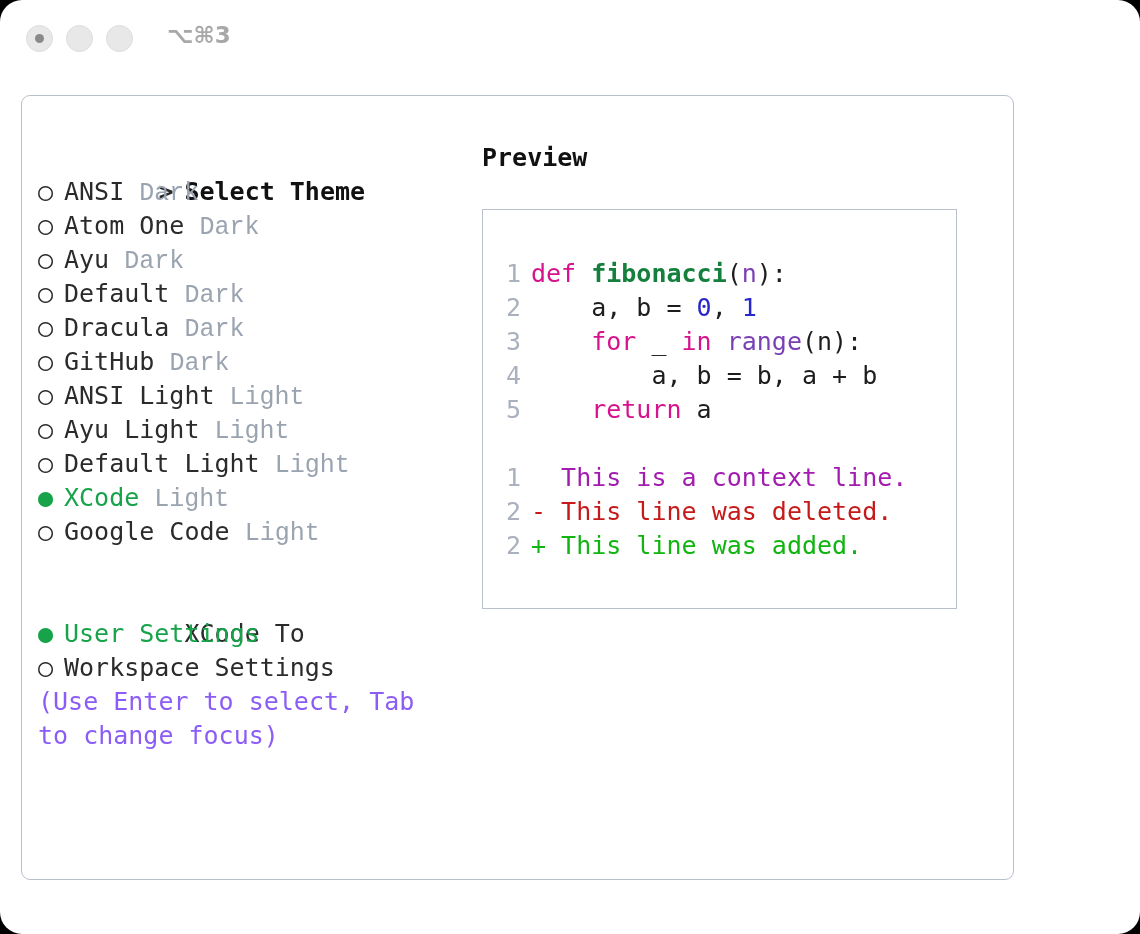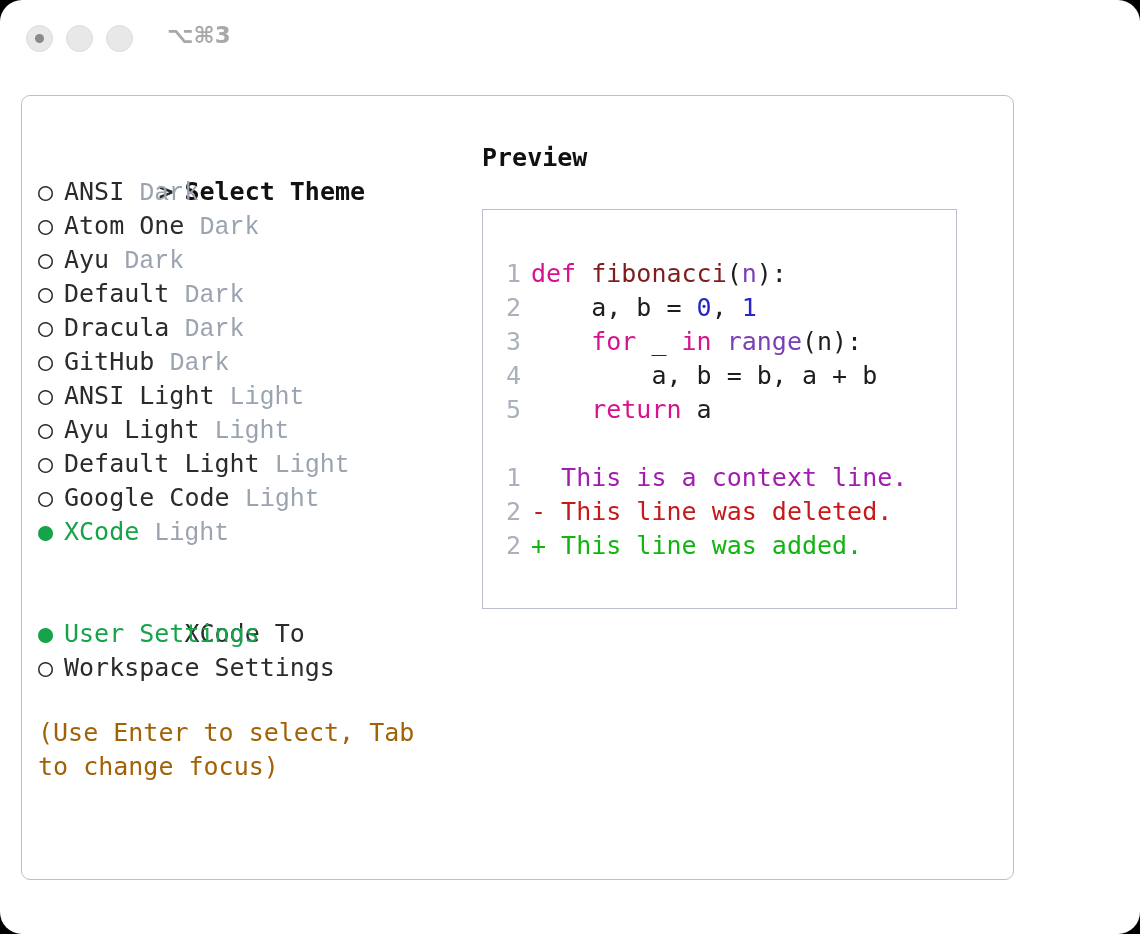--- a/index.html
+++ b/index.html
@@ -102,24 +102,24 @@
   .hdr {
     font-weight: bold;
     color: #111111;
   }
   .label-sel { color: #16a34a; }
   .dim { color: #9aa3b0; font-family: Liberation Mono, monospace; }
 
   .gap { height: 34px; }
 
   #hint {
-    margin-top: 31px;
-    font-size: 25px;
-    line-height: 34px;
-    color: #a16207;
+    margin-top: 0;
+    font-size: 25px;
+    line-height: 34px;
+    color: #8b5cf6;
     white-space: pre-wrap;
     width: 420px;
   }
 
   
   #right-col {
     position: absolute;
     left: 460px;
     top: 45px;
     width: 490px;
@@ -147,21 +147,21 @@
     color: #1d1d1d;
   }
   .ln {
     display: inline-block;
     width: 26px;
     text-align: right;
     color: #aab1bd;
     margin-right: 10px;
   }
   .kw  { color: #d6128c; }
-  .fn  { color: #7f1d1d; }
+  .fn  { color: #15803d; font-weight: bold; }
   .var { color: #7a3fb5; }
   .num { color: #2626cc; }
   .pl  { color: #1d1d1d; }
   .ctx { color: #a21caf; }
   .del { color: #c61a1a; }
   .add { color: #11b411; }
   .blank { height: 34px; }
 </style>
 </head>
 <body>
@@ -188,22 +188,22 @@
       <div id="theme-items">
           <div class="row"><span class="marker">○</span><span>ANSI</span><span> </span><span class="dim">Dark</span></div>
           <div class="row"><span class="marker">○</span><span>Atom One</span><span> </span><span class="dim">Dark</span></div>
           <div class="row"><span class="marker">○</span><span>Ayu</span><span> </span><span class="dim">Dark</span></div>
           <div class="row"><span class="marker">○</span><span>Default</span><span> </span><span class="dim">Dark</span></div>
           <div class="row"><span class="marker">○</span><span>Dracula</span><span> </span><span class="dim">Dark</span></div>
           <div class="row"><span class="marker">○</span><span>GitHub</span><span> </span><span class="dim">Dark</span></div>
           <div class="row"><span class="marker">○</span><span>ANSI Light</span><span> </span><span class="dim">Light</span></div>
           <div class="row"><span class="marker">○</span><span>Ayu Light</span><span> </span><span class="dim">Light</span></div>
           <div class="row"><span class="marker">○</span><span>Default Light</span><span> </span><span class="dim">Light</span></div>
+          <div class="row"><span class="marker sel">●</span><span class="label-sel">XCode</span><span> </span><span class="dim">Light</span></div>
           <div class="row"><span class="marker">○</span><span>Google Code</span><span> </span><span class="dim">Light</span></div>
-          <div class="row"><span class="marker sel">●</span><span class="label-sel">XCode</span><span> </span><span class="dim">Light</span></div>
         </div>
 
       <div class="gap"></div>
 
       <div class="row">
         <span class="marker"> </span><span>XCode To</span>
       </div>
 
       <div id="apply-items">
           <div class="row"><span class="marker sel">●</span><span class="label-sel">User Settings</span></div>

